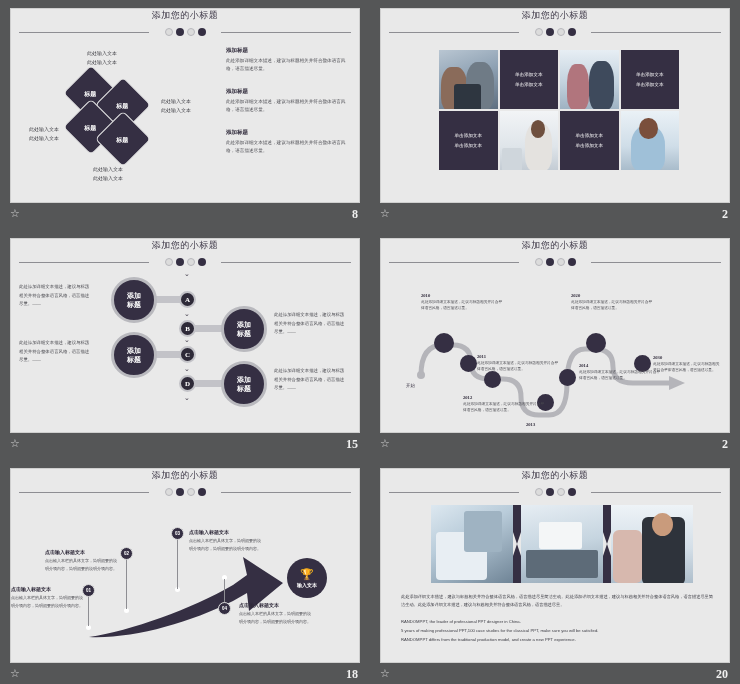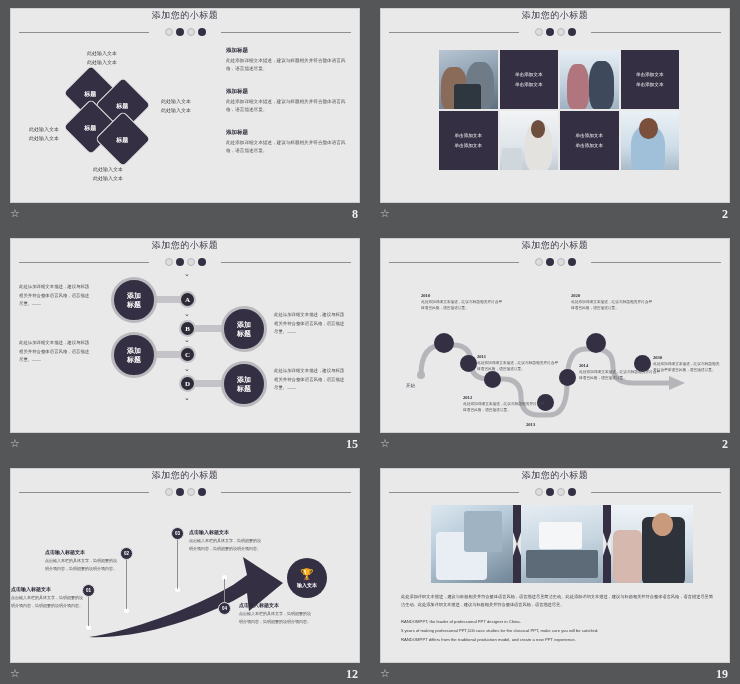--- a/index.html
+++ b/index.html
@@ -519,21 +519,21 @@
 
           <div class="goal" style="left:276px; top:61px;">
             <span class="trophy">🏆</span>
             <span class="gl">输入文本</span>
           </div>
         </div>
       </div>
     </div>
     <div class="slide-footer">
       <span class="fav-icon">☆</span>
-      <span class="pagenum">12</span>
+      <span class="pagenum">18</span>
     </div>
   </div>
 
   <div class="slide-cell">
     <div class="slide">
       <div class="s-title">添加您的小标题</div>
       <div class="s-dots">
         <span class="rule l"></span>
         <span class="rule r"></span>
         <span class="dot light"></span>
@@ -564,17 +564,17 @@
           <div class="en">
             <div>RANDOMPPT, the leader of professional PPT designer in China.</div>
             <div>5 years of making professional PPT,100 case studies for the classical PPT, make sure you will be satisfied.</div>
             <div>RANDOMPPT differs from the traditional production model, and create a new PPT experience.</div>
           </div>
         </div>
       </div>
     </div>
     <div class="slide-footer">
       <span class="fav-icon">☆</span>
-      <span class="pagenum">19</span>
+      <span class="pagenum">20</span>
     </div>
   </div>
 
 </div>
 
 </body></html>

